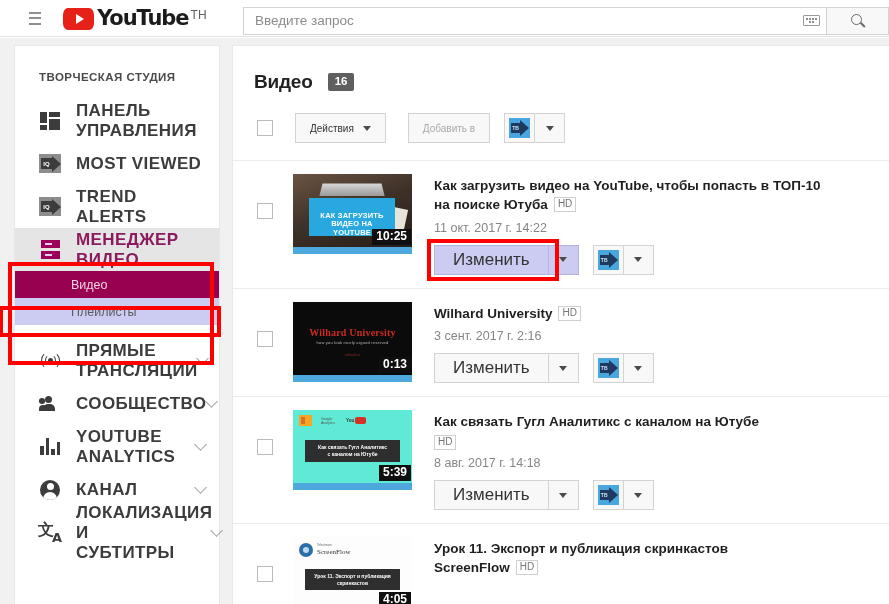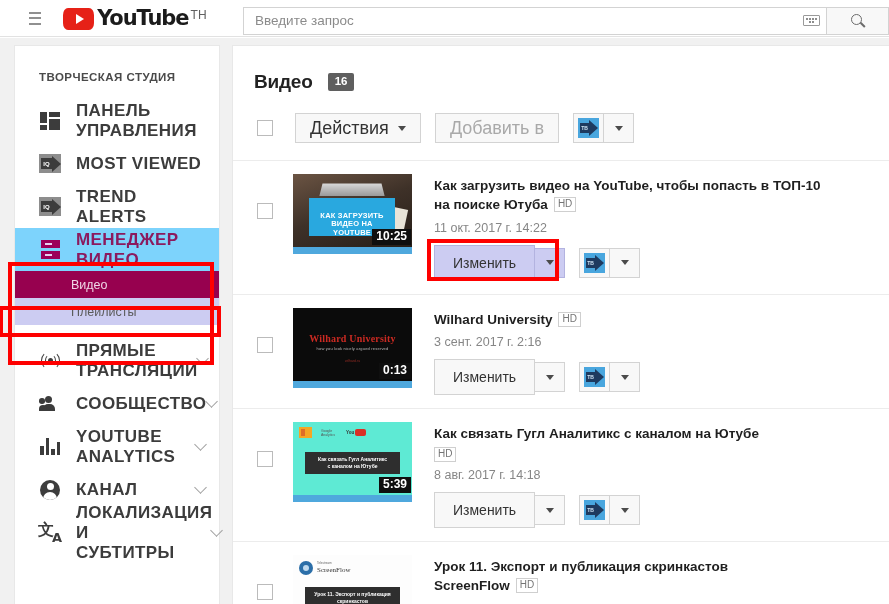--- a/index.html
+++ b/index.html
@@ -186,21 +186,21 @@
   .ic-bars i:nth-child(2){height:17px;}
   .ic-bars i:nth-child(3){height:6px;}
   .ic-bars i:nth-child(4){height:13px;}
 
   
   .ic-tr { position:relative;width:22px;height:20px;font-family:"DejaVu Sans",sans-serif; }
   .ic-tr .x{ position:absolute;left:-1px;top:-3px;font-size:16px;color:#3c3c3c;font-weight:bold; }
   .ic-tr .a{ position:absolute;right:-1px;bottom:-2px;font-size:13px;color:#3c3c3c;font-weight:bold; }
 
   
-  .vm-block { background: #7dd3fc; }
+  .vm-block { background: #e5e5e5; }
   .vm-block .nav-lbl { color: #8b1a5e; }
   .sub-item {
     height: 27px; display: flex; align-items: center;
     padding-left: 56px; font-size: 12.5px; color: #5b5b5b;
     background: #ccccf2; cursor: pointer;
   }
   .sub-item.active { background: #97014f; color: #f0d5e6; }
 
   .red-box {
     position: absolute; border: 4px solid #fe0000;
@@ -231,21 +231,21 @@
     padding: 20px 0 0 24px; gap: 0;
   }
   .cbx {
     width: 16px; height: 16px; border: 1px solid #bbbbbb;
     background: #fff; cursor: pointer; flex: 0 0 16px;
   }
   .btn {
     height: 30px; border: 1px solid #d3d3d3;
     background: #f8f8f8; color: #333;
     font-family: "Liberation Sans", sans-serif;
-    font-size: 18px; display: inline-flex;
+    font-size: 10px; display: inline-flex;
     align-items: center; justify-content: center;
     padding: 0 14px; cursor: pointer; white-space: nowrap;
   }
   .btn.disabled { color: #a9a9a9; cursor: default; }
   .caret {
     width: 0; height: 0; border-style: solid;
     border-width: 5px 4.5px 0 4.5px;
     border-color: #4b4b4b transparent transparent transparent;
     display: inline-block;
   }
@@ -365,22 +365,22 @@
   .vtitle-wrap { max-width: 400px; }
   .hd {
     display: inline-block; border: 1px solid #cfcfcf;
     color: #757575; font-size: 10px; padding: 0px 3px 1px;
     line-height: 12px; margin-left: 6px; vertical-align: 2px;
     border-radius: 0;
   }
   .vdate { font-size: 12.5px; color: #868686; margin-top: 7px; }
   .vactions { display: flex; align-items: center; margin-top: 10px; position: relative; }
   .btn-edit {
-    height: 36px; border: 1px solid #d3d3d3; background: #f8f8f8;
-    font-size: 14px; color: #333; padding: 8px 18px;
+    height: 30px; border: 1px solid #d3d3d3; background: #f8f8f8;
+    font-size: 17px; color: #333; padding: 8px 18px;
     display: inline-flex; align-items: center; cursor: pointer;
   }
   .btn-edit.hl { background: #ccccf2; border-color: #b3b3e0; }
   .split-caret.hl { background: #ccccf2; border-color: #b3b3e0; }
 </style>
 </head>
 <body>
 
 <div class="masthead">
   <div class="hamburger">
@@ -533,21 +533,21 @@
       <div class="content-title">Видео</div>
       <div class="count-badge">16</div>
     </div>
 
     <div class="toolbar">
       <div class="cbx"></div>
       <div class="btn" style="margin-left:22px">
         <span>Действия</span>
         <span class="caret"></span>
       </div>
-      <div class="btn disabled" style="margin-left:14px">
+      <div class="btn disabled" style="margin-left:22px">
         <span>Добавить в</span>
       </div>
       <div class="blue-btn ml14">
         <div class="blue-sq">
           <div class="sq2">TB</div>
             <div class="tri2"></div>
         </div>
       </div>
       <div class="split-caret">
         <span class="caret"></span>

